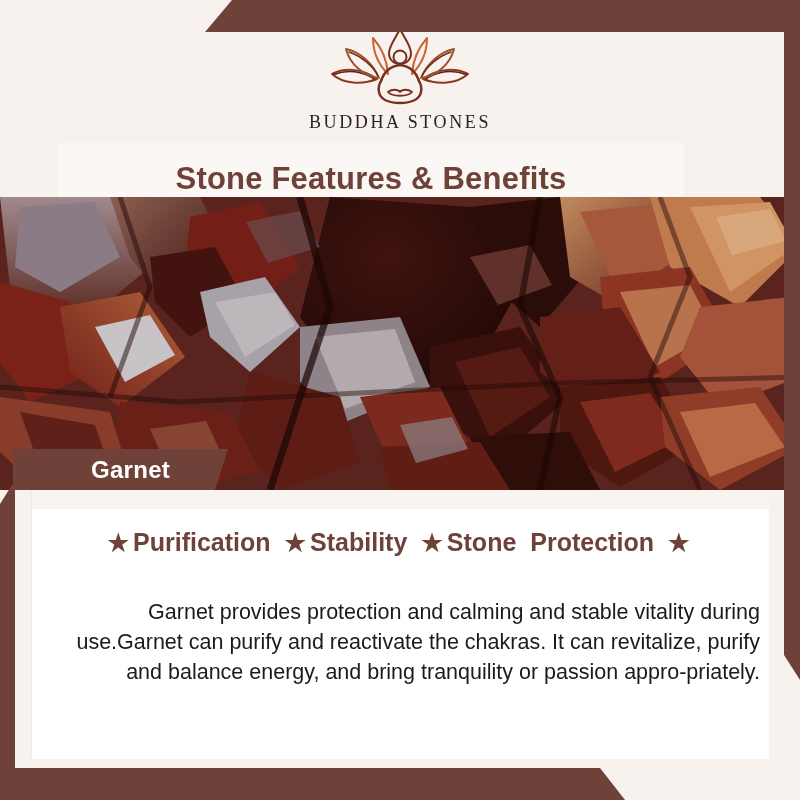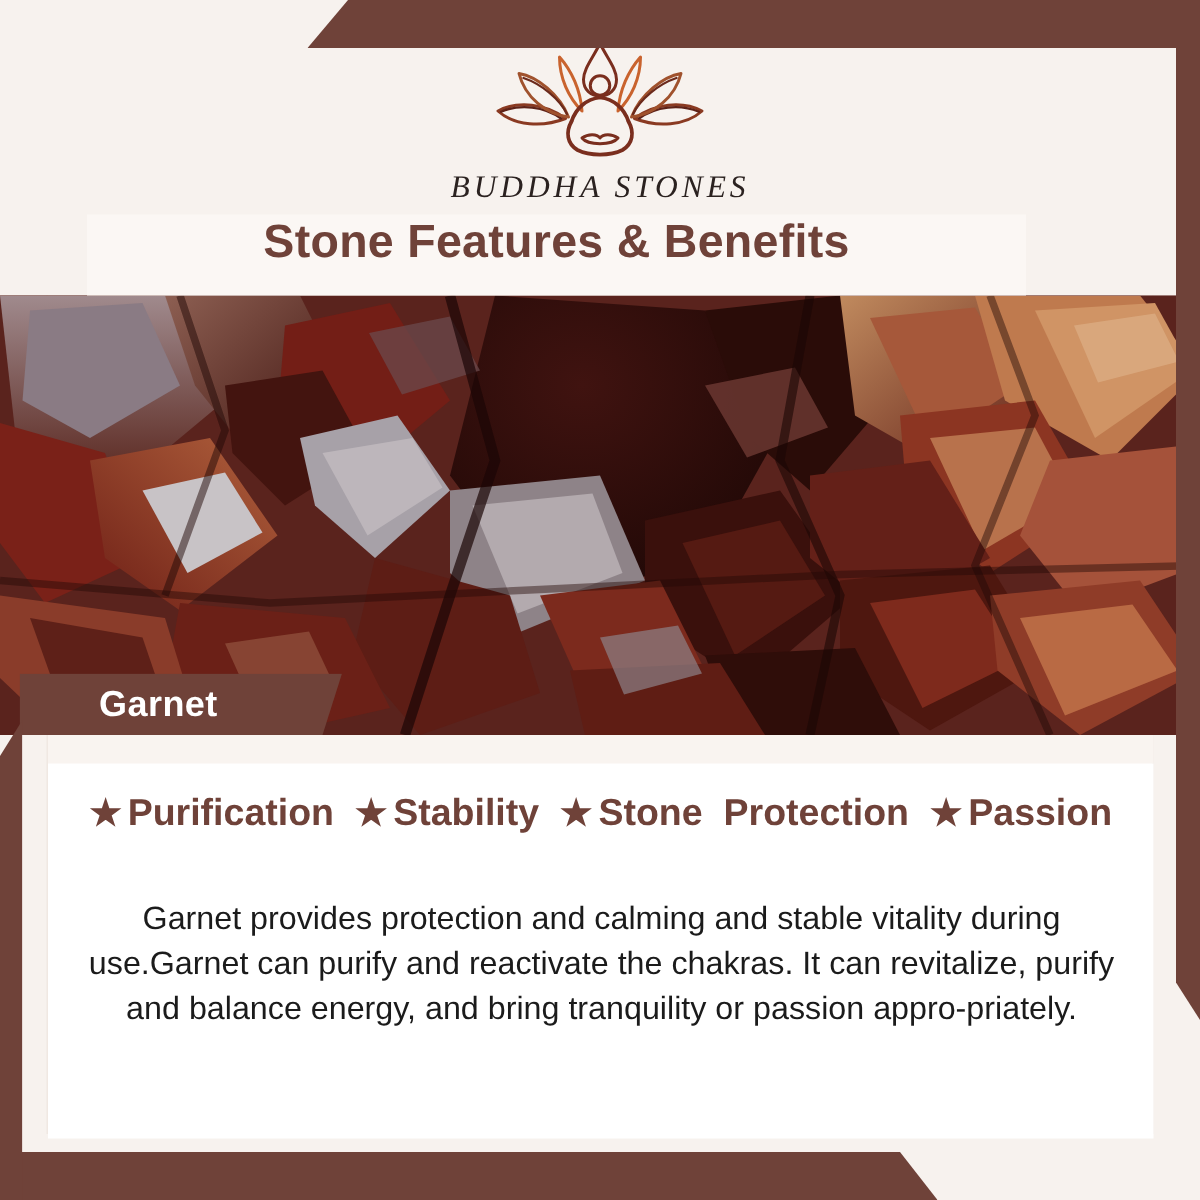--- a/index.html
+++ b/index.html
@@ -95,37 +95,36 @@
   .lotus-wrap {
     display: block;
     margin: 0 auto;
     width: 150px;
     height: 82px;
   }
   .brand-name {
     display: block;
     margin-top: 4px;
     font-family: "Liberation Serif", serif;
-    font-size: 21px;
+    font-size: 18px;
     letter-spacing: 2.6px;
     color: #2b2220;
     font-weight: 400;
-    font-style: italic;
   }
 
   
   .title-banner {
     position: absolute;
     left: 58px;
     top: 143px;
     width: 626px;
     height: 54px;
     background: #fbf7f4;
     display: flex;
-    align-items: flex-start;
+    align-items: flex-end;
     justify-content: center;
     z-index: 4;
   }
   .title-banner h1 {
     margin: 0;
     font-size: 31px;
     font-weight: 700;
     color: #6f4239;
     letter-spacing: 0.2px;
     white-space: nowrap;
@@ -155,21 +154,21 @@
     top: 449px;
     height: 41px;
     min-width: 215px;
     background: #6f4239;
     clip-path: polygon(0 0, 215px 0, 202px 41px, 0 41px);
     display: flex;
     align-items: center;
     z-index: 5;
   }
   .stone-tag span {
-    padding-left: 53px;
+    padding-left: 78px;
     font-size: 24px;
     font-weight: 700;
     color: #ffffff;
     letter-spacing: 0.3px;
   }
 
   
   .body-strip {
     position: absolute;
     left: 32px;
@@ -222,21 +221,21 @@
   
   .description {
     position: absolute;
     left: 10px;
     top: 66px;
     width: 718px;
     font-size: 21.5px;
     line-height: 30px;
     color: #1b1b1b;
     font-weight: 400;
-    text-align: center;
+    text-align: right;
   }
 </style>
 </head>
 <body>
 
 <div id="poster">
 
   <div class="inner-rule"></div>
 
   <div class="header">
@@ -387,21 +386,20 @@
       <span class="benefit">
         <span class="star">★</span>
         <span>Stone</span>
       </span>
       <span class="benefit">
 
         <span>Protection</span>
       </span>
       <span class="benefit">
         <span class="star">★</span>
-        <span>Passion</span>
       </span>
     </div>
 
     <p class="description">Garnet provides protection and calming and stable vitality during use.Garnet can purify and reactivate the chakras. It can revitalize, purify and balance energy, and bring tranquility or passion appro-priately.</p>
   </div>
 
   <div class="frame-top-right"></div>
   <div class="frame-right"></div>
   <div class="frame-bottom-left"></div>
   <div class="frame-left"></div>

